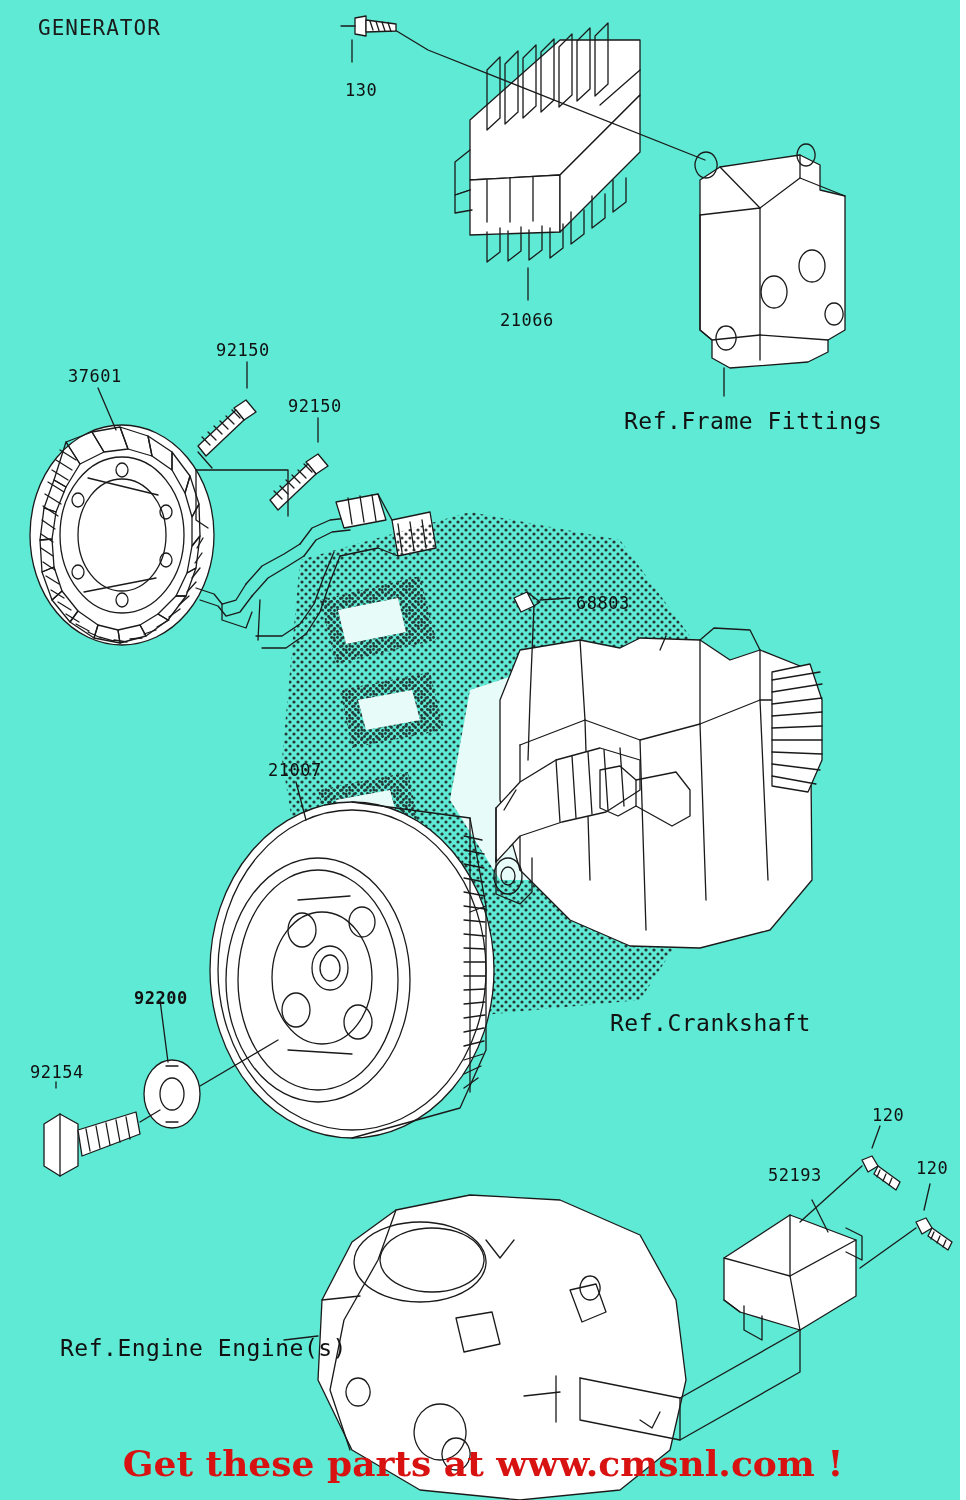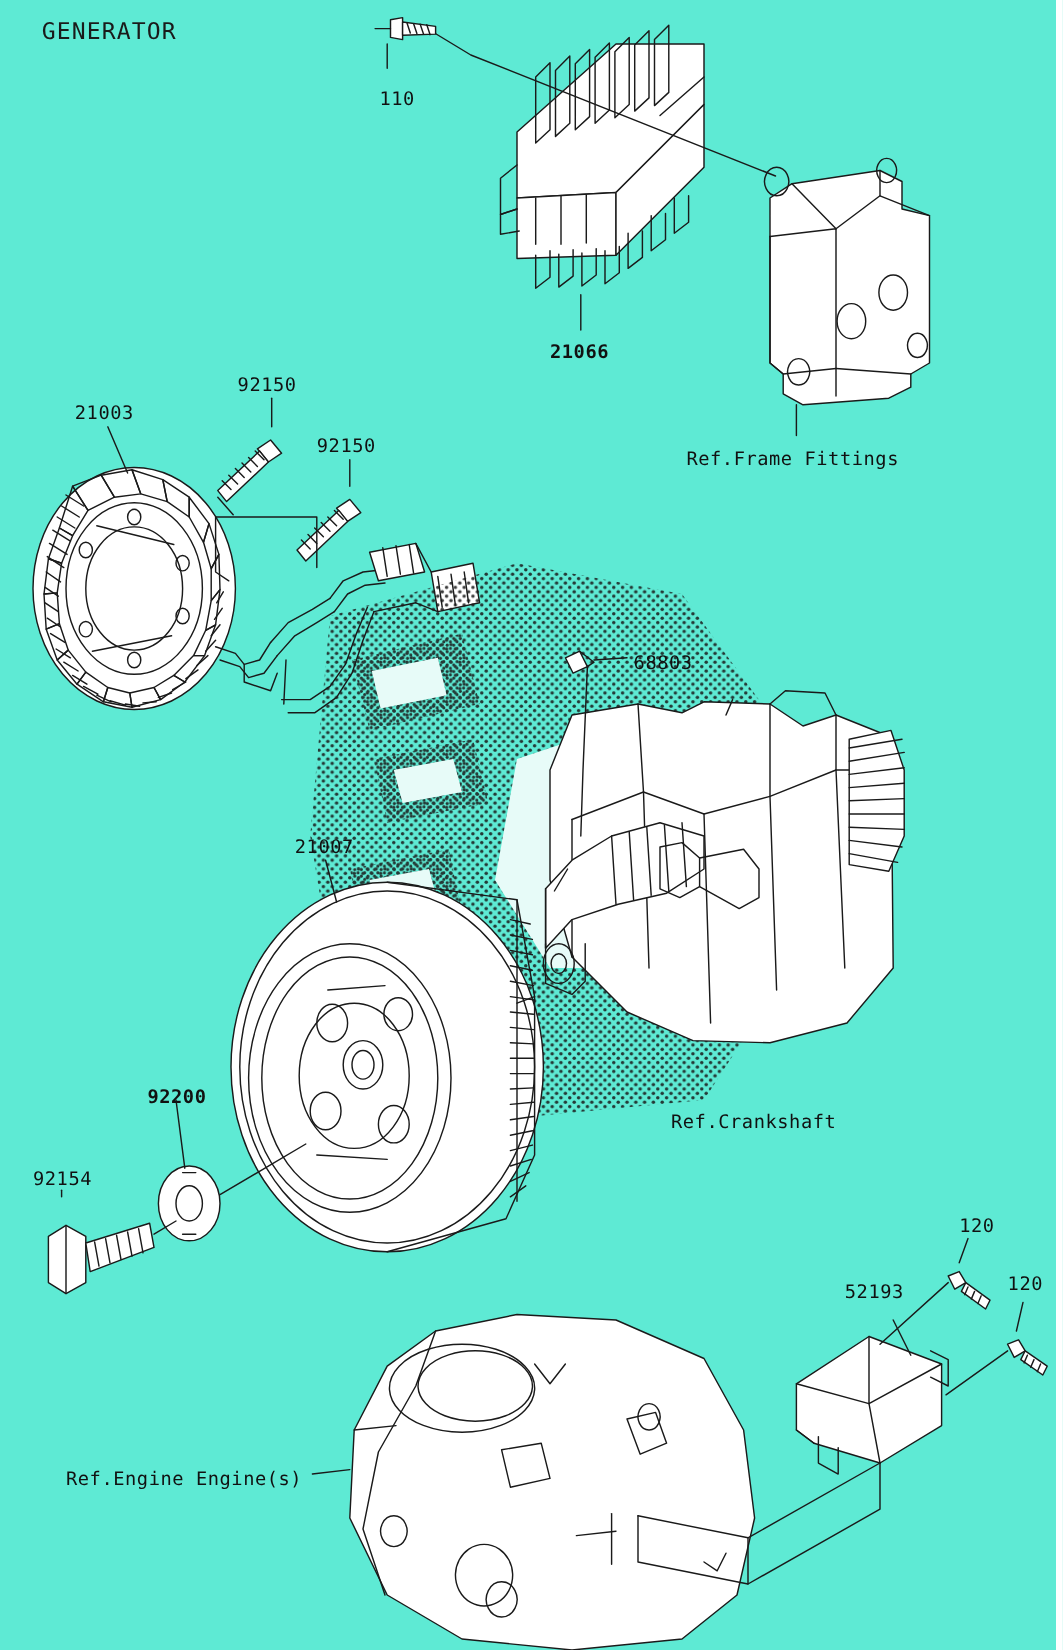--- a/index.html
+++ b/index.html
@@ -36,21 +36,21 @@
   .callout {
     position: absolute;
     font-size: 17px;
     color: #111111;
     font-family: "DejaVu Sans Mono", monospace;
     white-space: nowrap;
     letter-spacing: 0.5px;
   }
   .reflabel {
     position: absolute;
-    font-size: 17px;
+    font-size: 23px;
     color: #111111;
     font-family: "DejaVu Sans Mono", monospace;
     white-space: nowrap;
     letter-spacing: 0.5px;
   }
   .watermark {
     position: absolute;
     left: 0;
     top: 1442px;
     width: 966px;
@@ -365,31 +365,32 @@
         <path d="M916,1222 L926,1218 L932,1228 L922,1234 Z" fill="#fff"></path>
         <path d="M932,1228 L952,1242 L948,1250 L928,1236 Z" fill="#fff"></path>
         <path d="M934,1232 l-3,7 M940,1236 l-3,7 M946,1240 l-3,7"></path>
         <path d="M924,1210 L930,1184"></path>
         <path d="M916,1228 L860,1268"></path>
       </g>
 
     </g>
   </svg>
 
-  <div class="callout" style="left:345px; top:80px;">110</div>
-  <div class="callout" style="left:500px; top:310px;font-weight:bold;">21066</div>
-  <div class="callout" style="left:68px; top:366px;">21003</div>
+  <div class="callout" style="left:345px; top:80px;">130</div>
+  <div class="callout" style="left:500px; top:310px;">21066</div>
+  <div class="callout" style="left:68px; top:366px;">37601</div>
   <div class="callout" style="left:216px; top:340px;">92150</div>
   <div class="callout" style="left:288px; top:396px;">92150</div>
   <div class="callout" style="left:576px; top:593px;">68803</div>
   <div class="callout" style="left:268px; top:760px;">21007</div>
   <div class="callout" style="left:134px; top:988px;font-weight:bold;">92200</div>
   <div class="callout" style="left:30px; top:1062px;">92154</div>
   <div class="callout" style="left:768px; top:1165px;">52193</div>
   <div class="callout" style="left:872px; top:1105px;">120</div>
   <div class="callout" style="left:916px; top:1158px;">120</div>
 
   <div class="reflabel" style="left:624px; top:408px;">Ref.Frame Fittings</div>
   <div class="reflabel" style="left:610px; top:1010px;">Ref.Crankshaft</div>
   <div class="reflabel" style="left:60px; top:1335px;">Ref.Engine Engine(s)</div>
 
+  <div class="watermark">Get these parts at www.cmsnl.com !</div>
 
 </div>
 
 </body></html>

